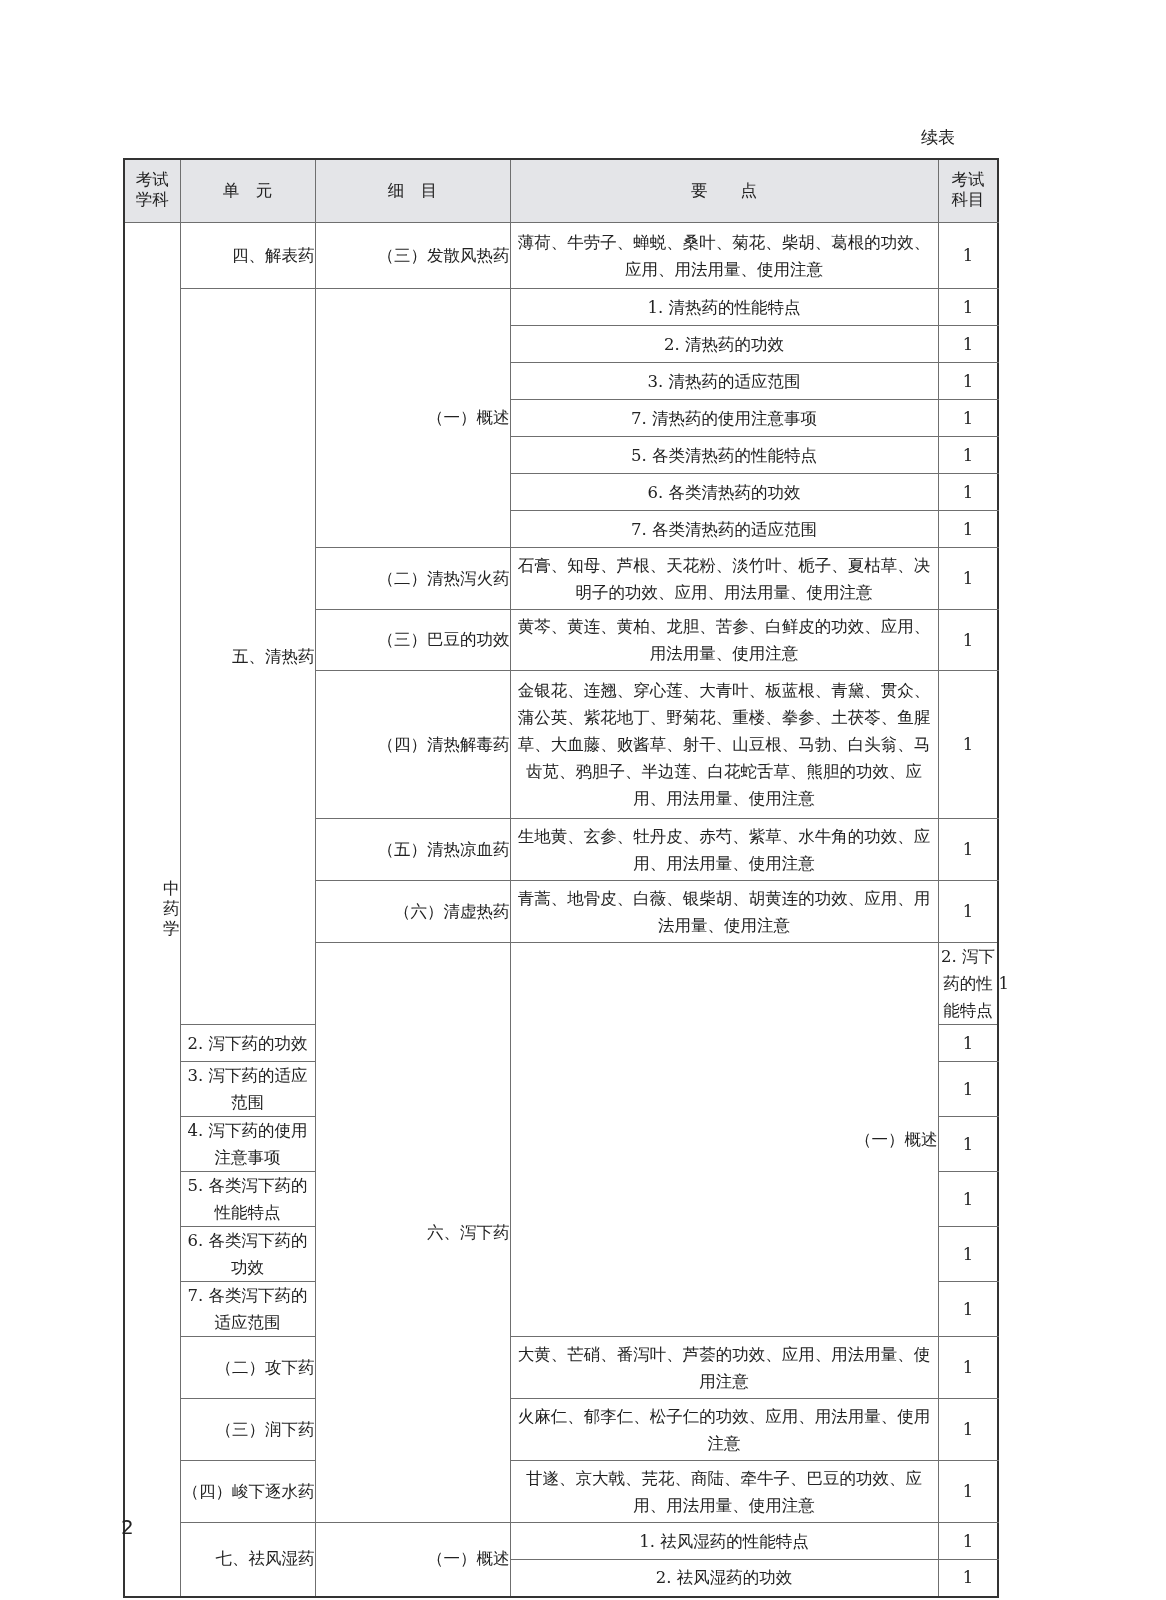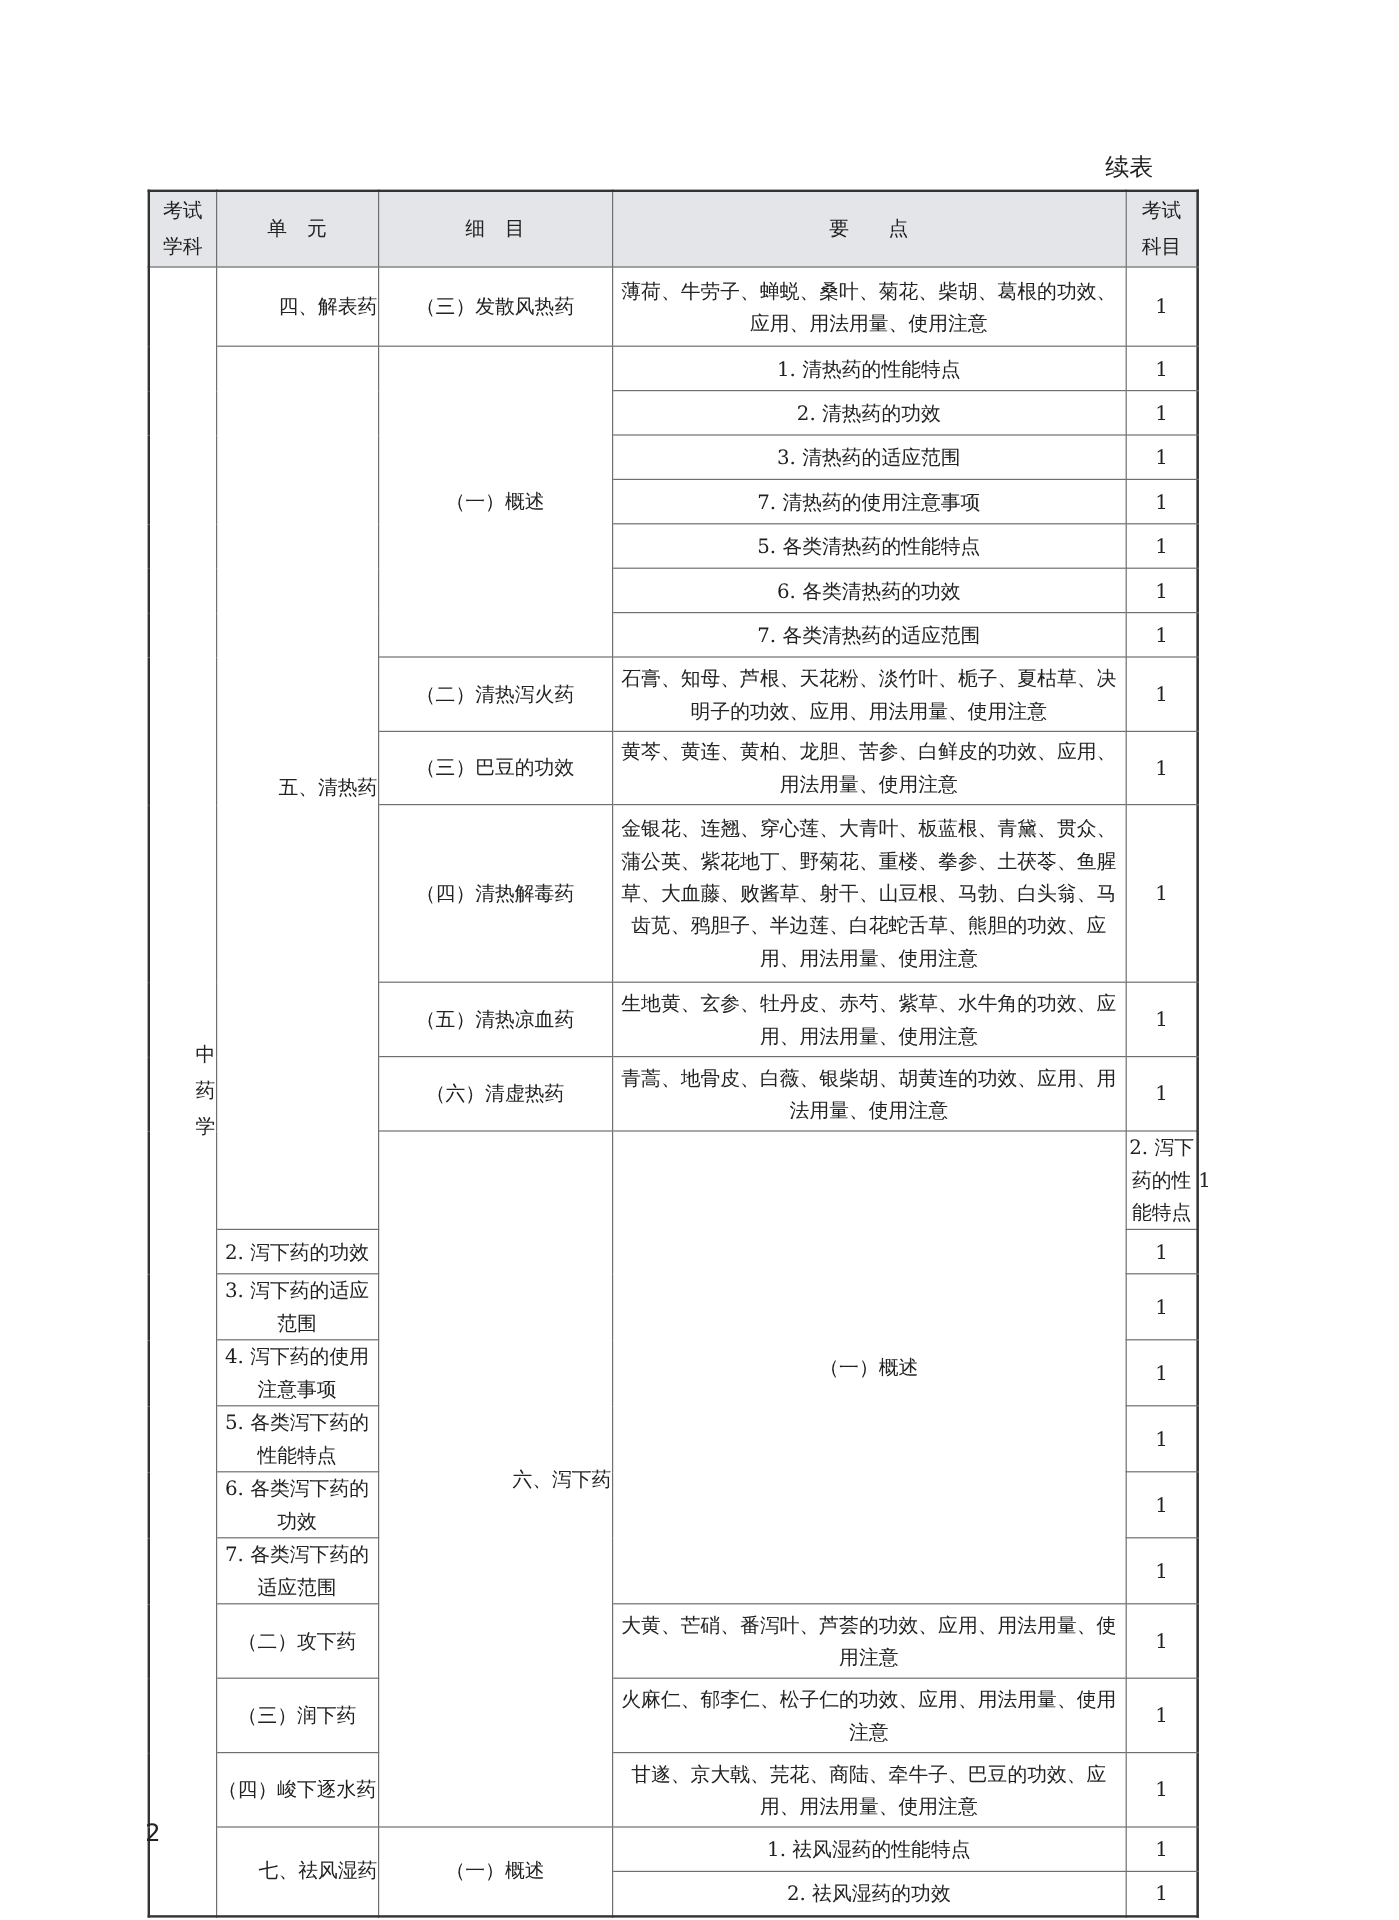--- a/index.html
+++ b/index.html
@@ -1,25 +1,25 @@
 <!DOCTYPE html>
 <html><head>
 <meta charset="utf-8">
 <style>
   html, body { margin:0; padding:0; background:#ffffff; }
   body { width:1166px; height:1600px; position:relative; font-family:"DejaVu Serif","Liberation Serif",serif; color:#222; }
-  .cont { position:absolute; top:126px; left:921px; font-size:20px; }
+  .cont { position:absolute; top:126px; left:921px; font-size:17px; }
   table.syl { position:absolute; left:123px; top:158px; width:874px; border-collapse:collapse; table-layout:fixed; font-size:16.5px; }
   table.syl td, table.syl th { border:1px solid #6f6f6f; padding:0; vertical-align:middle; }
   table.syl { border:2px solid #333; }
   table.syl th { background:#e4e5e8; font-weight:normal; height:62px; line-height:26px; text-align:center; }
   td.subj { text-align:right; }
-  .vert { display:inline-block; width:20px; line-height:30px; word-break:break-all; }
+  .vert { display:inline-block; width:20px; line-height:20px; word-break:break-all; }
   td.unit { padding-left:12px; text-align:right; }
-  td.item { padding-left:10px; text-align:center;margin-left:12px; }
+  td.item { padding-left:10px; text-align:right;margin-left:12px; }
   td.pt { padding:4px 8px 4px 9px; text-align:center; line-height:27px; }
   td.num { text-align:center; }
   .pageno { position:absolute; left:121px; top:1515px; font-family:"DejaVu Sans","Liberation Sans",sans-serif; font-size:20px; }
 </style>
 </head>
 <body>
 
 <div class="cont">续表</div>
 
 <table class="syl">

